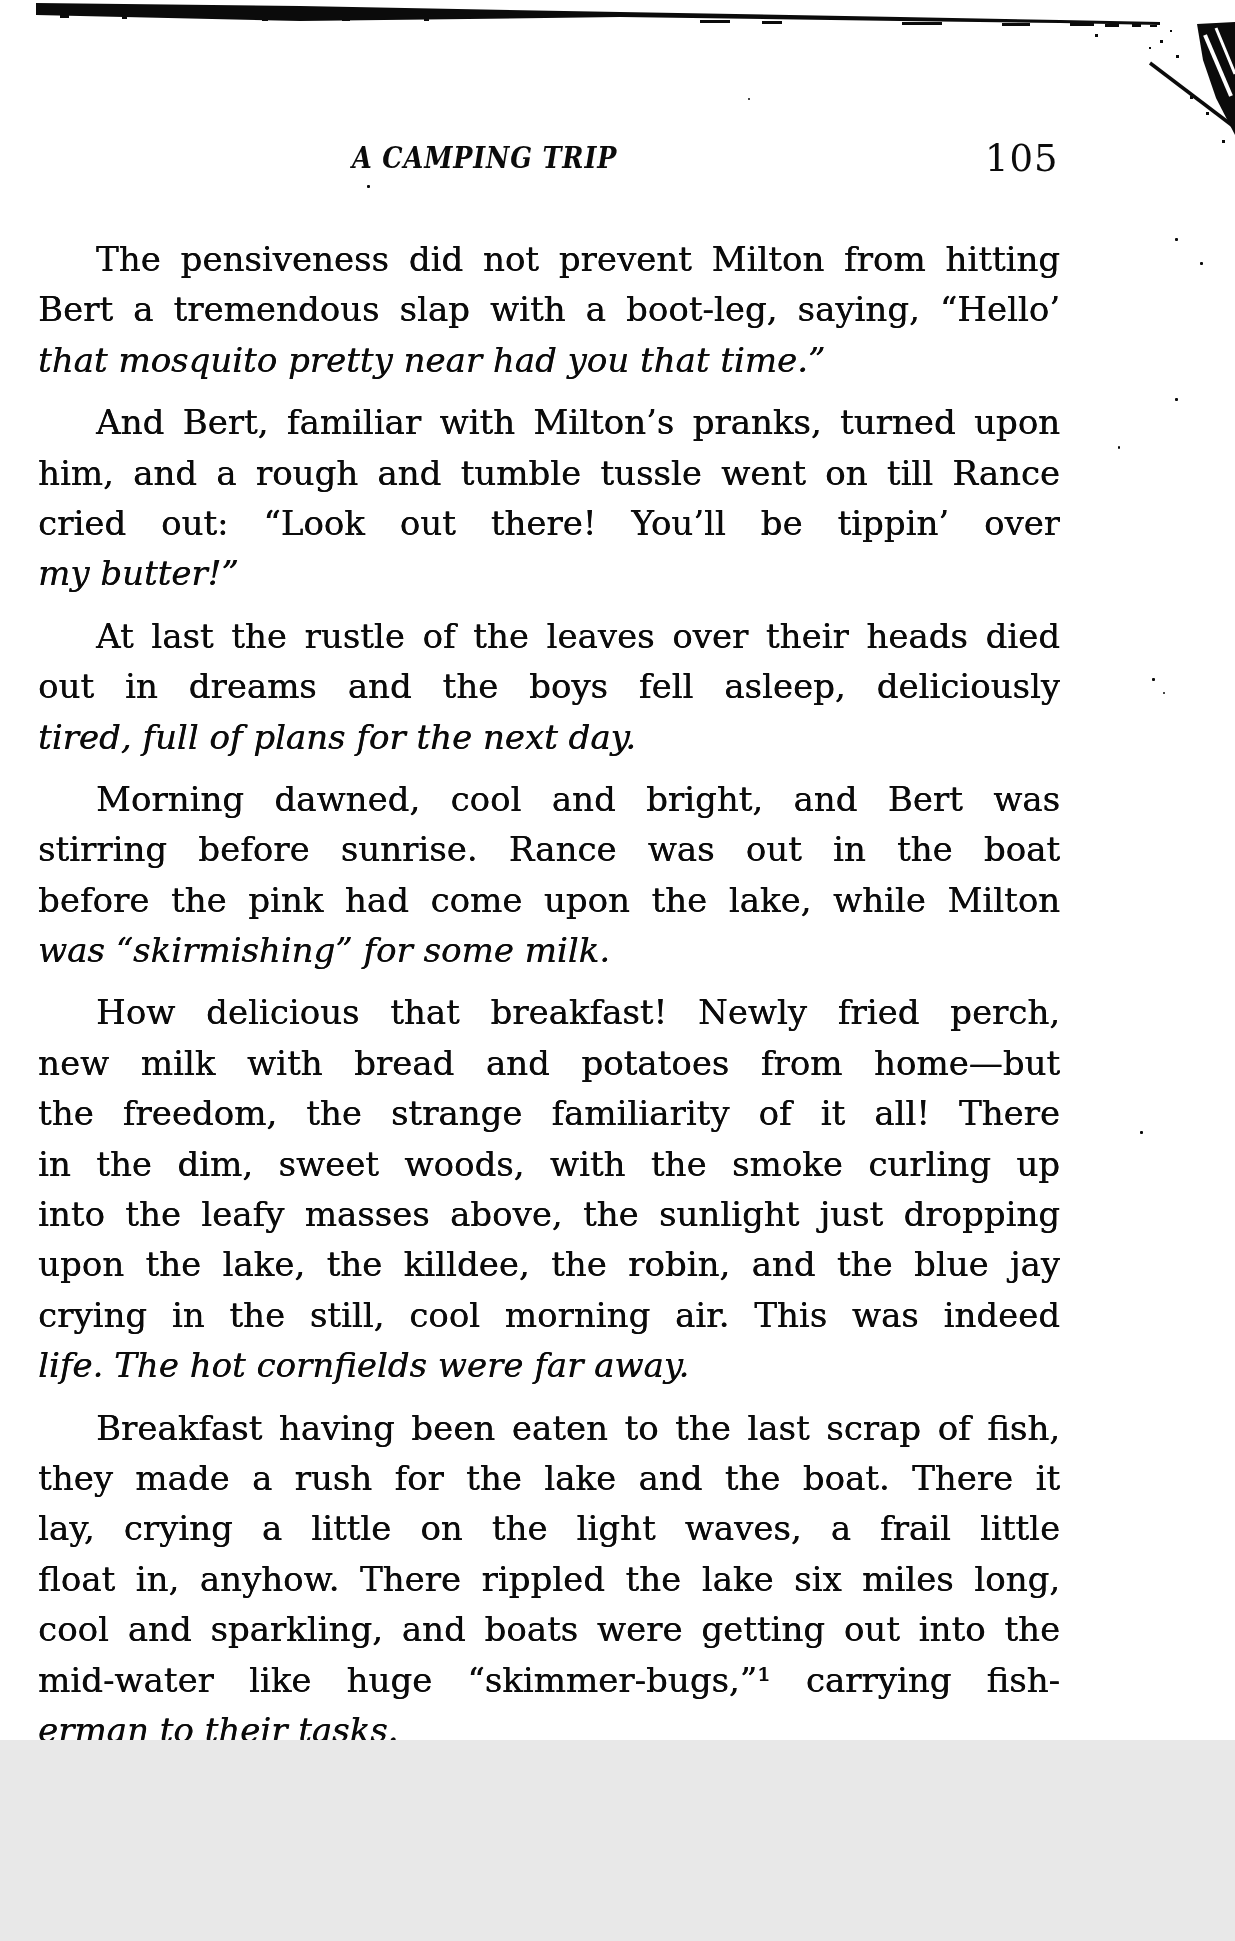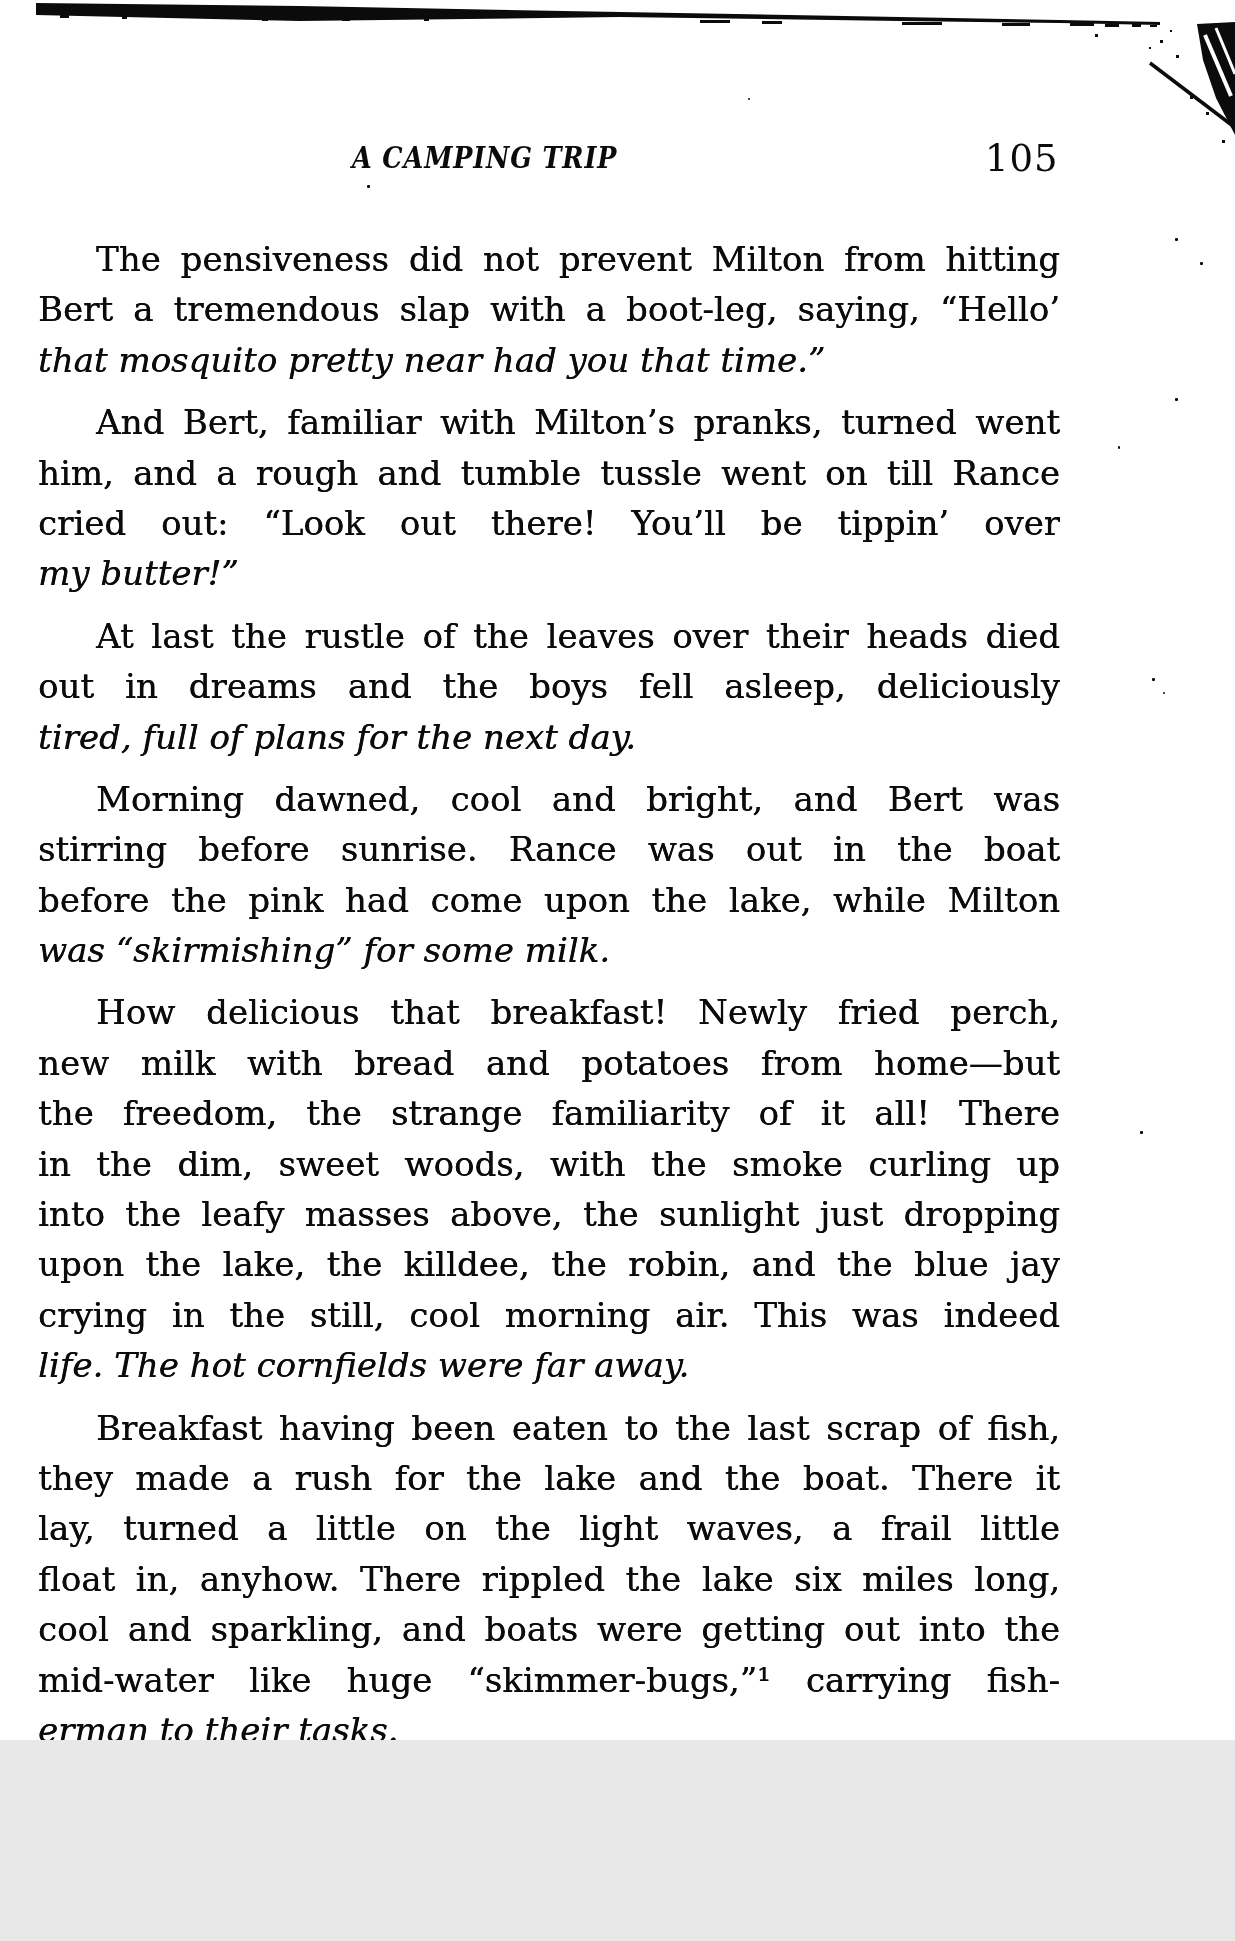--- a/index.html
+++ b/index.html
@@ -104,42 +104,42 @@
     <rect x="1149" y="47" width="2" height="2" fill="#0b0b0b"></rect>
   </svg>
 
   <div class="running-title">A CAMPING TRIP</div>
   <div class="page-number">105</div>
 
   <div class="page-text">
       <div class="text-line para-start">The pensiveness did not prevent Milton from hitting</div>
       <div class="text-line">Bert a tremendous slap with a boot-leg, saying, “Hello’</div>
       <div class="text-line para-end">that mosquito pretty near had you that time.”</div>
-      <div class="text-line para-start">And Bert, familiar with Milton’s pranks, turned went</div>
+      <div class="text-line para-start">And Bert, familiar with Milton’s pranks, turned upon</div>
       <div class="text-line">him, and a rough and tumble tussle went on till Rance</div>
       <div class="text-line">cried out: “Look out there!  You’ll be tippin’ over</div>
       <div class="text-line para-end">my butter!”</div>
       <div class="text-line para-start">At last the rustle of the leaves over their heads died</div>
       <div class="text-line">out in dreams and the boys fell asleep, deliciously</div>
       <div class="text-line para-end">tired, full of plans for the next day.</div>
       <div class="text-line para-start">Morning dawned, cool and bright, and Bert was</div>
       <div class="text-line">stirring before sunrise.  Rance was out in the boat</div>
       <div class="text-line">before the pink had come upon the lake, while Milton</div>
       <div class="text-line para-end">was “skirmishing” for some milk.</div>
       <div class="text-line para-start">How delicious that breakfast!  Newly fried perch,</div>
       <div class="text-line">new milk with bread and potatoes from home—but</div>
       <div class="text-line">the freedom, the strange familiarity of it all!  There</div>
       <div class="text-line">in the dim, sweet woods, with the smoke curling up</div>
       <div class="text-line">into the leafy masses above, the sunlight just dropping</div>
       <div class="text-line">upon the lake, the killdee, the robin, and the blue jay</div>
       <div class="text-line">crying in the still, cool morning air.  This was indeed</div>
       <div class="text-line para-end">life.  The hot cornfields were far away.</div>
       <div class="text-line para-start">Breakfast having been eaten to the last scrap of fish,</div>
       <div class="text-line">they made a rush for the lake and the boat.  There it</div>
-      <div class="text-line">lay, turned a little on the light waves, a frail little</div>
+      <div class="text-line">lay, crying a little on the light waves, a frail little</div>
       <div class="text-line">float in, anyhow.  There rippled the lake six miles long,</div>
       <div class="text-line">cool and sparkling, and boats were getting out into the</div>
       <div class="text-line">mid-water like huge “skimmer-bugs,”¹ carrying fish-</div>
       <div class="text-line para-end">erman to their tasks.</div>
     </div>
 
 <div class="speck" style="left: 367px; top: 185px; width: 3px; height: 3px;"></div>
     <div class="speck" style="left: 1175px; top: 238px; width: 3px; height: 3px;"></div>
     <div class="speck" style="left: 1200px; top: 262px; width: 3px; height: 3px;"></div>
     <div class="speck" style="left: 1175px; top: 398px; width: 3px; height: 3px;"></div>

